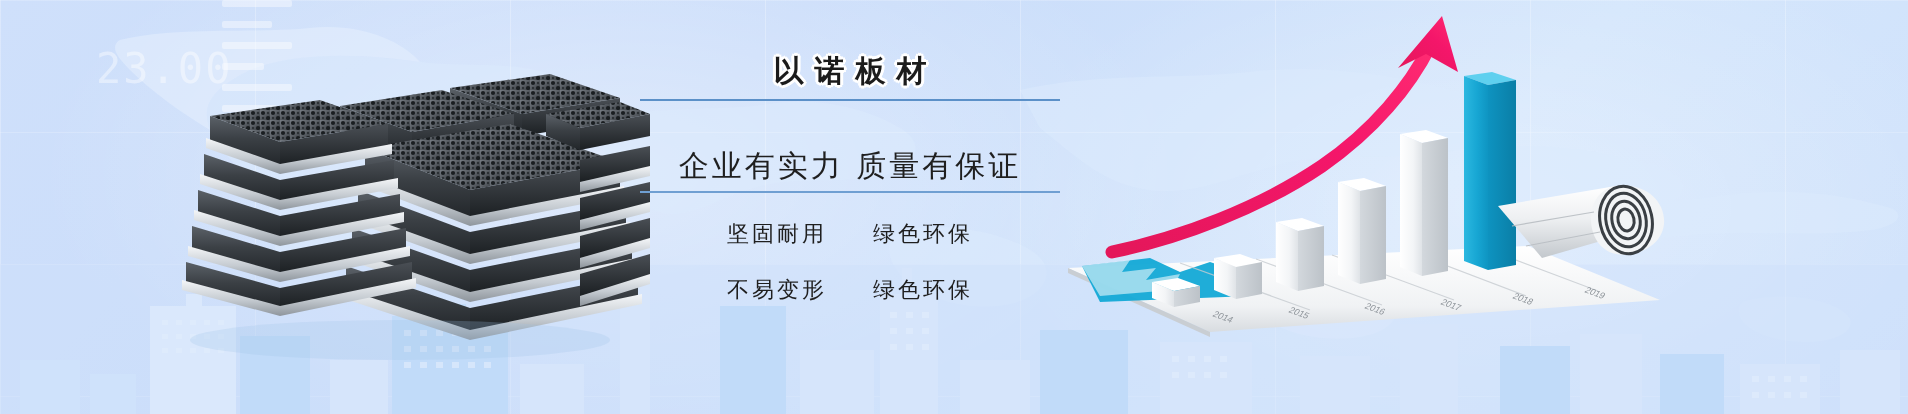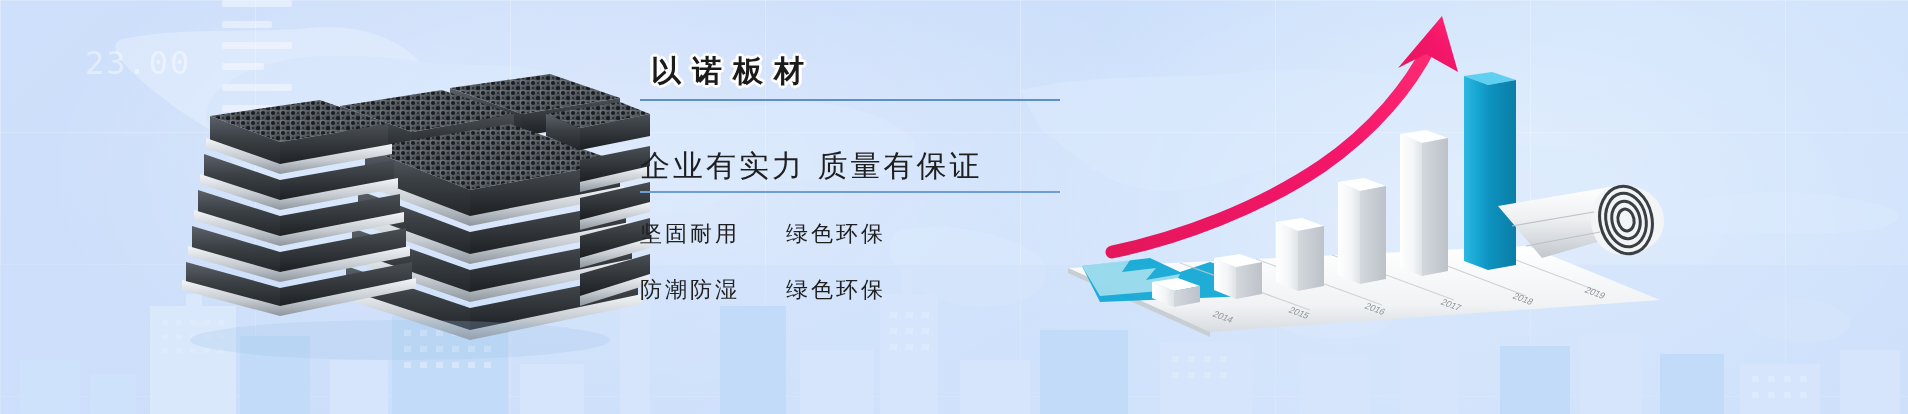--- a/index.html
+++ b/index.html
@@ -32,22 +32,22 @@
       radial-gradient(ellipse 820px 420px at 32% 42%, rgba(255,255,255,.40), rgba(255,255,255,0) 70%),
       radial-gradient(ellipse 700px 380px at 78% 50%, rgba(255,255,255,.32), rgba(255,255,255,0) 72%);
   }
 
   
   .map svg{width:100%;height:100%;display:block;}
   .map{opacity:.55;}
 
   
   .ticker{
-    position:absolute;left:85px;top:44px;
-    font-size:32px;letter-spacing:2px;
+    position:absolute;left:96px;top:44px;
+    font-size:42px;letter-spacing:2px;
     color:rgba(255,255,255,.42);
     font-family:"DejaVu Sans Mono","Liberation Mono",monospace;
   }
   .tickbars{position:absolute;left:222px;top:0;width:70px;}
   .tickbars i{
     display:block;height:7px;margin-bottom:14px;border-radius:2px;
     background:rgba(255,255,255,.42);
   }
   .tickbars i:nth-child(2){width:72%}
   .tickbars i:nth-child(4){width:60%}
@@ -58,20 +58,21 @@
   .skyline svg{width:100%;height:100%;display:block;}
 
   
   .product{
     position:absolute;left:150px;top:40px;width:500px;height:320px;
   }
 
   
   .copy{
     position:absolute;left:640px;top:52px;width:420px;
+    text-align:center;
     font-family:"DejaVu Sans","Liberation Sans",sans-serif;
   }
   .brand{
     font-size:30px;
     font-weight:700;
     letter-spacing:11px;
     color:#1b1b1b;
     text-shadow:
       -2px -2px 0 #fff, 2px -2px 0 #fff, -2px 2px 0 #fff, 2px 2px 0 #fff,
       -3px 0 0 #fff, 3px 0 0 #fff, 0 -3px 0 #fff, 0 3px 0 #fff;
@@ -383,21 +384,21 @@
     <div class="tagline">企业有实力 质量有保证</div>
     <div class="rule thin"></div>
 
     <div class="feature">
       <span>坚固耐用</span>
       <span class="gap"></span>
       <span>绿色环保</span>
     </div>
 
     <div class="feature">
-      <span>防潮防湿</span>
+      <span>不易变形</span>
       <span class="gap"></span>
       <span>绿色环保</span>
     </div>
   </div>
 
   <div class="chart">
     <svg viewBox="0 0 620 330" preserveAspectRatio="none" aria-hidden="true">
       <defs>
         <linearGradient id="barWfront" x1="0" y1="0" x2="1" y2="0">
           <stop offset="0%" stop-color="#ffffff"></stop>

